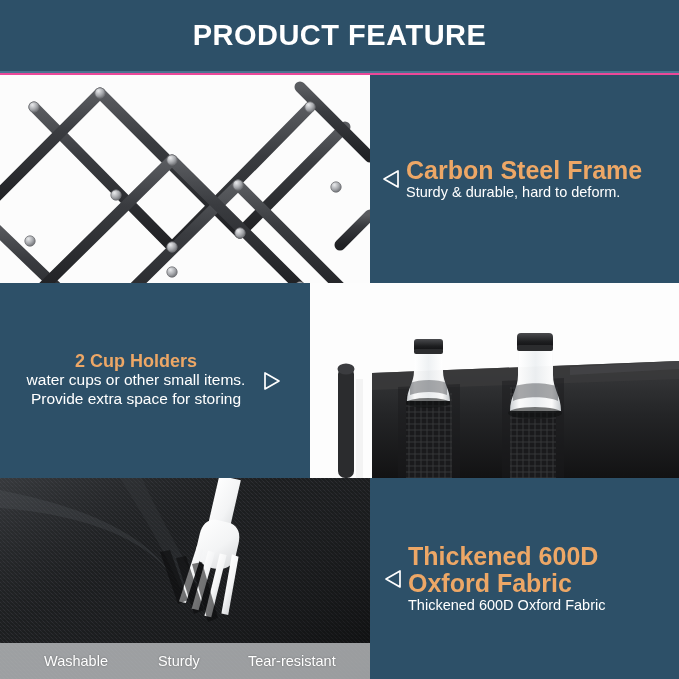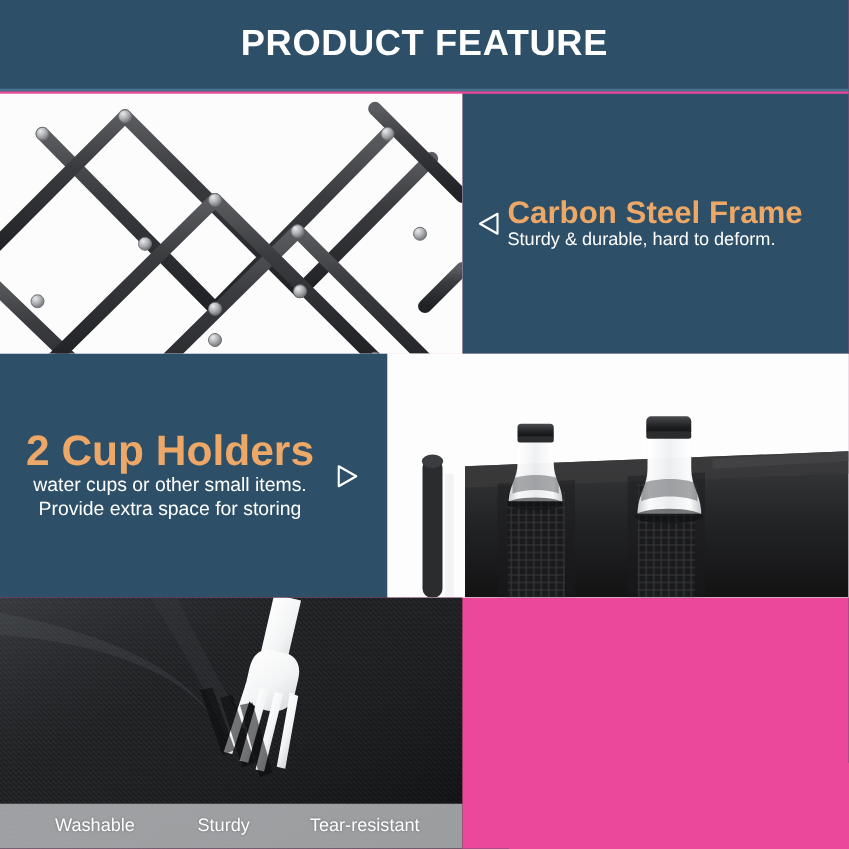--- a/index.html
+++ b/index.html
@@ -48,21 +48,21 @@
   .tri svg { display:block; }
 
   .feat-body-r { padding-left:4px; text-align:left; }
   .feat-body-l { padding-right:2px; text-align:center; }
 
   .feat-title {
     color:#eda766; font-weight:bold; line-height:1.08;
     white-space:nowrap;
   }
   .t-carbon { font-size:25px; }
-  .t-cup    { font-size:34px; }
+  .t-cup    { font-size:18px; }
   .t-fabric { font-size:25px; white-space:normal; }
 
   .feat-sub {
     color:#ffffff; line-height:1.22; margin-top:0;
   }
   .s-carbon { font-size:14.5px; white-space:nowrap; }
   .s-cup    { font-size:15.5px; }
   .s-fabric { font-size:14.5px; white-space:nowrap; }
 
   
@@ -298,15 +298,31 @@
           <div></div>
 
         <div class="tagbar">
           <span class="tag tag-0">Washable</span>
           <span class="tag tag-1">Sturdy</span>
           <span class="tag tag-2">Tear-resistant</span>
         </div>
       </div>
     </div>
 
+    <div class="cell txtcell" style="width:309px;">
+      <div class="feat feat-right" style="padding-left:12px;">
+        <span class="tri">
+          <svg width="22" height="24" viewBox="0 0 22 24" aria-hidden="true">
+            <polygon points="4,12 18,4 18,20" fill="none" stroke="#ffffff" stroke-width="1.7" stroke-linejoin="round"></polygon>
+          </svg>
+        </span>
+        <div class="feat-body-r">
+          <div class="feat-title t-fabric">
+            <div>Thickened 600D</div>
+            <div>Oxford Fabric</div>
+          </div>
+          <div class="feat-sub s-fabric">Thickened 600D Oxford Fabric</div>
+        </div>
+      </div>
+    </div>
   </div>
 
 </div>
 
 </body></html>

